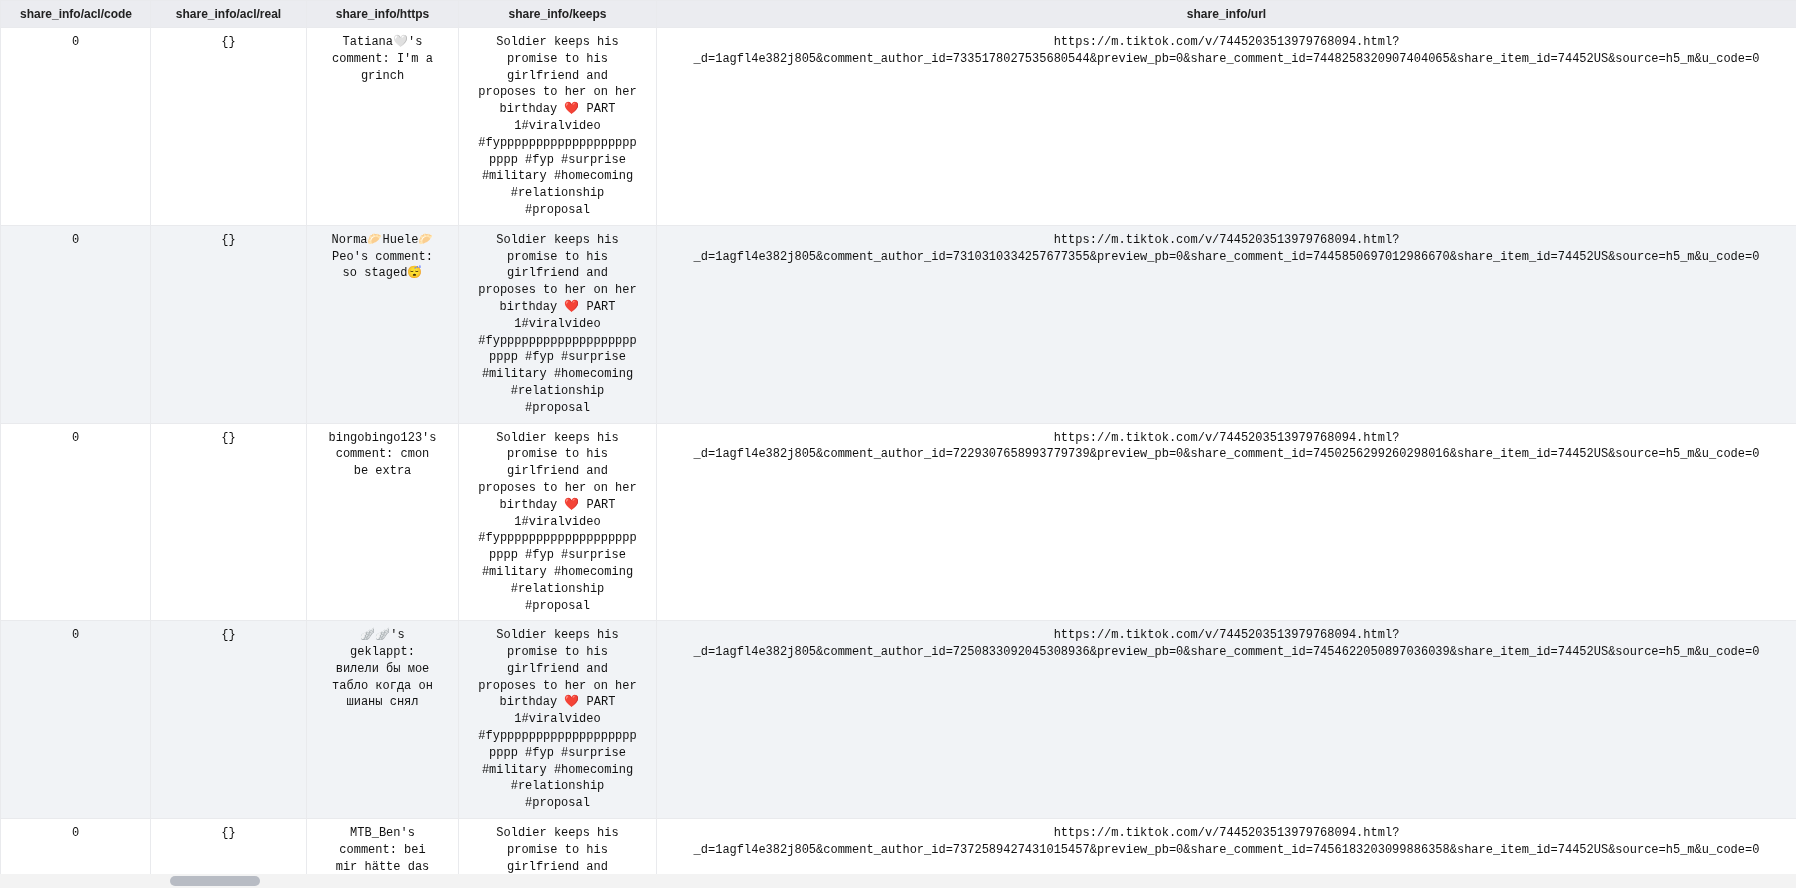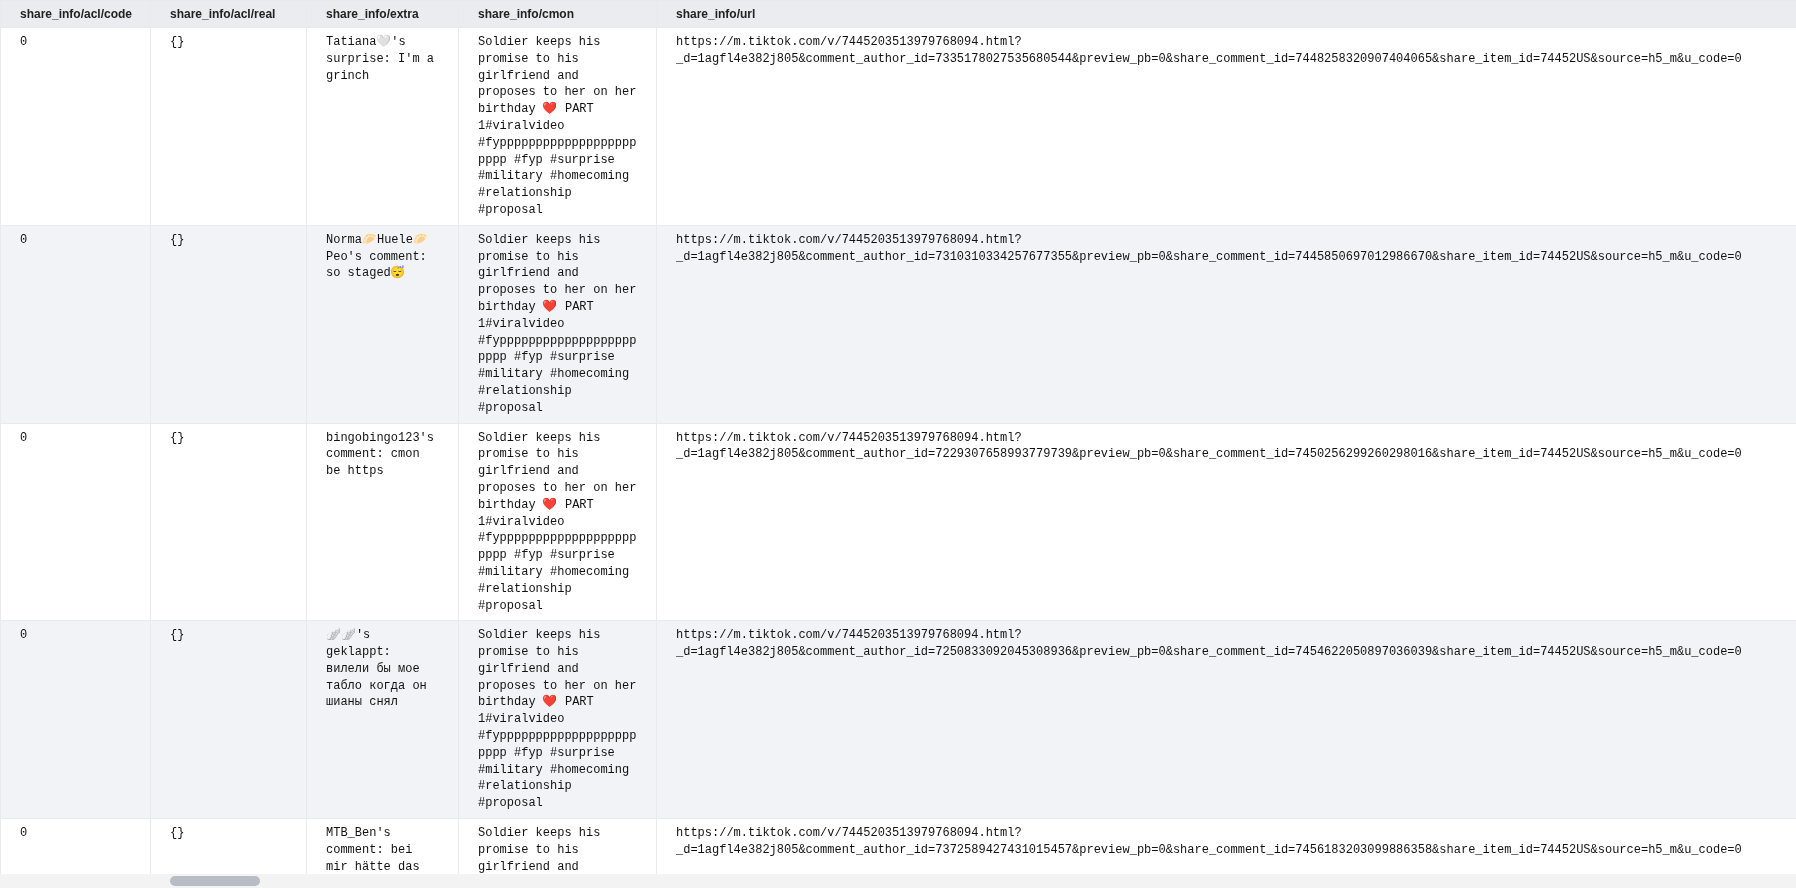--- a/index.html
+++ b/index.html
@@ -20,21 +20,21 @@
     overflow: hidden;
     position: relative;
   }
   table {
     border-collapse: collapse;
     table-layout: fixed;
     width: 1796px;
   }
   th, td {
     border: 1px solid #e9eaed;
-    text-align: left;
+    text-align: center;
     vertical-align: top;
     padding: 6px 19px;
     overflow-wrap: break-word;
     word-break: break-word;
     margin-top: 28px;
   }
   th {
     background: #ebecf0;
     font-weight: 700;
     color: #222;
@@ -78,44 +78,44 @@
       <col class="c-code">
         <col class="c-extra">
         <col class="c-desc">
         <col class="c-title">
         <col class="c-url">
     </colgroup>
     <thead>
       <tr>
         <th>share_info/acl/code</th>
         <th>share_info/acl/real</th>
-        <th>share_info/extra</th>
-        <th>share_info/cmon</th>
+        <th>share_info/https</th>
+        <th>share_info/keeps</th>
         <th>share_info/url</th>
       </tr>
     </thead>
     <tbody>
       <tr>
         <td>0</td>
         <td>{}</td>
-        <td>Tatiana🤍's surprise: I'm a grinch</td>
+        <td>Tatiana🤍's comment: I'm a grinch</td>
         <td>Soldier keeps his promise to his girlfriend and proposes to her on her birthday ❤️ PART 1#viralvideo #fyppppppppppppppppppppppp #fyp #surprise #military #homecoming #relationship #proposal</td>
         <td>https://m.tiktok.com/v/7445203513979768094.html?_d=1agfl4e382j805&amp;comment_author_id=7335178027535680544&amp;preview_pb=0&amp;share_comment_id=7448258320907404065&amp;share_item_id=74452US&amp;source=h5_m&amp;u_code=0</td>
       </tr>
       <tr>
         <td>0</td>
         <td>{}</td>
         <td>Norma🥟Huele🥟Peo's comment: so staged😴</td>
         <td>Soldier keeps his promise to his girlfriend and proposes to her on her birthday ❤️ PART 1#viralvideo #fyppppppppppppppppppppppp #fyp #surprise #military #homecoming #relationship #proposal</td>
         <td>https://m.tiktok.com/v/7445203513979768094.html?_d=1agfl4e382j805&amp;comment_author_id=7310310334257677355&amp;preview_pb=0&amp;share_comment_id=7445850697012986670&amp;share_item_id=74452US&amp;source=h5_m&amp;u_code=0</td>
       </tr>
       <tr>
         <td>0</td>
         <td>{}</td>
-        <td>bingobingo123's comment: cmon be https</td>
+        <td>bingobingo123's comment: cmon be extra</td>
         <td>Soldier keeps his promise to his girlfriend and proposes to her on her birthday ❤️ PART 1#viralvideo #fyppppppppppppppppppppppp #fyp #surprise #military #homecoming #relationship #proposal</td>
         <td>https://m.tiktok.com/v/7445203513979768094.html?_d=1agfl4e382j805&amp;comment_author_id=7229307658993779739&amp;preview_pb=0&amp;share_comment_id=7450256299260298016&amp;share_item_id=74452US&amp;source=h5_m&amp;u_code=0</td>
       </tr>
       <tr>
         <td>0</td>
         <td>{}</td>
         <td>🪽🪽's geklappt: вилели бы мое табло когда он шианы снял</td>
         <td>Soldier keeps his promise to his girlfriend and proposes to her on her birthday ❤️ PART 1#viralvideo #fyppppppppppppppppppppppp #fyp #surprise #military #homecoming #relationship #proposal</td>
         <td>https://m.tiktok.com/v/7445203513979768094.html?_d=1agfl4e382j805&amp;comment_author_id=7250833092045308936&amp;preview_pb=0&amp;share_comment_id=7454622050897036039&amp;share_item_id=74452US&amp;source=h5_m&amp;u_code=0</td>
       </tr>

